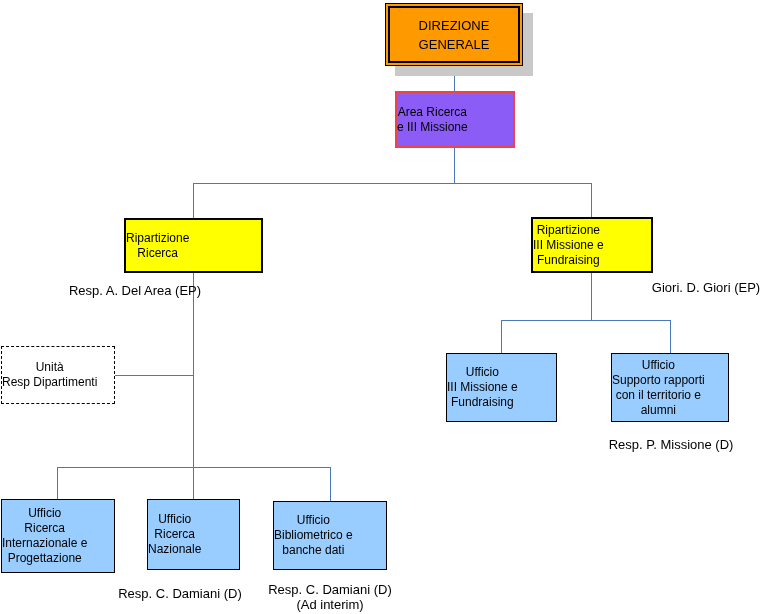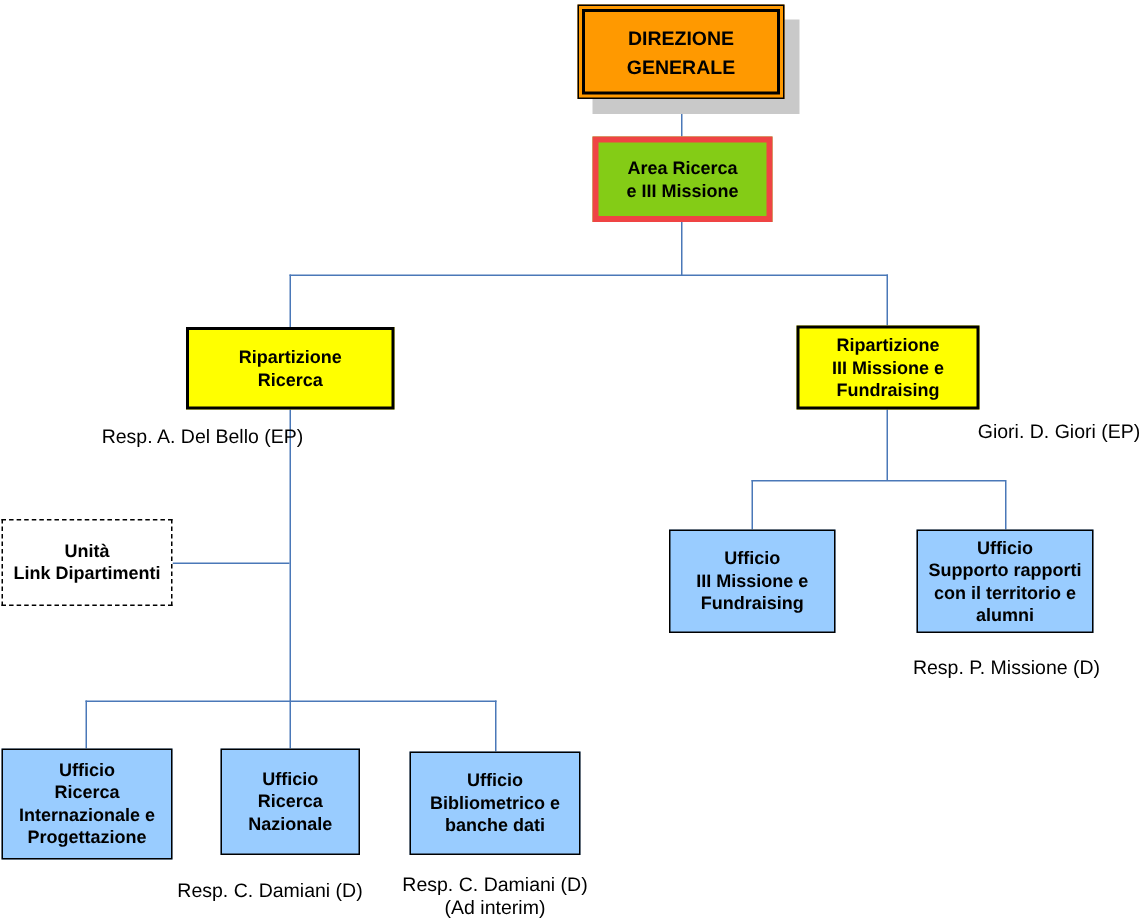--- a/index.html
+++ b/index.html
@@ -6,23 +6,23 @@
   #stage{
     position:relative;
     width:764px;height:614px;
     background:#ffffff;
     font-family:"Liberation Sans", sans-serif;
     overflow:hidden;
   }
   .node{
     position:absolute;
     box-sizing:border-box;
-    display:flex;align-items:center;justify-content:center;
+    display:flex;align-items:center;justify-content:flex-start;
     text-align:center;
-    font-weight:bold;
+    font-weight:normal;
     font-size:12px;line-height:15px;
     color:#000;
     white-space:pre-line;
   }
   .orange-root-outer{
     background:#FF9900;
     border:1px solid #000;
     padding:2px;
     z-index:2;
   }
@@ -33,21 +33,21 @@
     background:#FF9900;
     display:flex;align-items:center;justify-content:center;
     text-align:center;white-space:pre-line;
     font-size:13px;line-height:19px;
   }
   .shadow{
     position:absolute;
     background:#C9C9C9;
     z-index:1;
   }
-  .amber{background:#84cc16;border:4px solid #ef4444;}
+  .amber{background:#8b5cf6;border:2px solid #ef4444;}
   .yellow{background:#FFFF00;border:2px solid #000;}
   .blue{background:#99CCFF;border:1.5px solid #000;}
   .dashed{background:#FFFFFF;border:1px dashed #000;}
   .resp{
     position:absolute;
     font-size:13px;line-height:15px;
     color:#000;text-align:center;
     white-space:pre-line;
   }
   .line{position:absolute;background:#4A78B8;z-index:0;}
@@ -83,41 +83,41 @@
   <div class="node amber" style="left:395px;top:91px;width:120px;height:57px;z-index:2;">Area Ricerca
 e III Missione</div>
 
   <div class="node yellow" style="left:124px;top:218px;width:139px;height:55px;z-index:2;">Ripartizione
 Ricerca</div>
   <div class="node yellow" style="left:531px;top:217px;width:122px;height:56px;z-index:2;">Ripartizione
 III Missione e
 Fundraising</div>
 
   <div class="node dashed" style="left:1px;top:346px;width:114px;height:58px;z-index:2;">Unità
-Link Dipartimenti</div>
+Resp Dipartimenti</div>
 
   <div class="node blue" style="left:1px;top:499px;width:114px;height:74px;z-index:2;">Ufficio
 Ricerca
 Internazionale e
 Progettazione</div>
   <div class="node blue" style="left:147px;top:499px;width:93px;height:71px;z-index:2;">Ufficio
 Ricerca
 Nazionale</div>
   <div class="node blue" style="left:273px;top:501px;width:114px;height:69px;z-index:2;">Ufficio
 Bibliometrico e
 banche dati</div>
 
   <div class="node blue" style="left:446px;top:353px;width:111px;height:69px;z-index:2;">Ufficio
 III Missione e
 Fundraising</div>
   <div class="node blue" style="left:611px;top:353px;width:118px;height:69px;z-index:2;">Ufficio
 Supporto rapporti
 con il territorio e
 alumni</div>
 
-  <div class="resp" style="left:40px;top:283px;width:190px;">Resp. A. Del Bello (EP)</div>
+  <div class="resp" style="left:40px;top:283px;width:190px;">Resp. A. Del Area (EP)</div>
   <div class="resp" style="left:648px;top:280px;width:116px;">Giori. D. Giori (EP)</div>
   <div class="resp" style="left:112px;top:586px;width:136px;">Resp. C. Damiani (D)</div>
   <div class="resp" style="left:262px;top:582px;width:136px;">Resp. C. Damiani (D)
 (Ad interim)</div>
   <div class="resp" style="left:604px;top:437px;width:134px;">Resp. P. Missione (D)</div>
 
 </div>
 
 </body></html>

